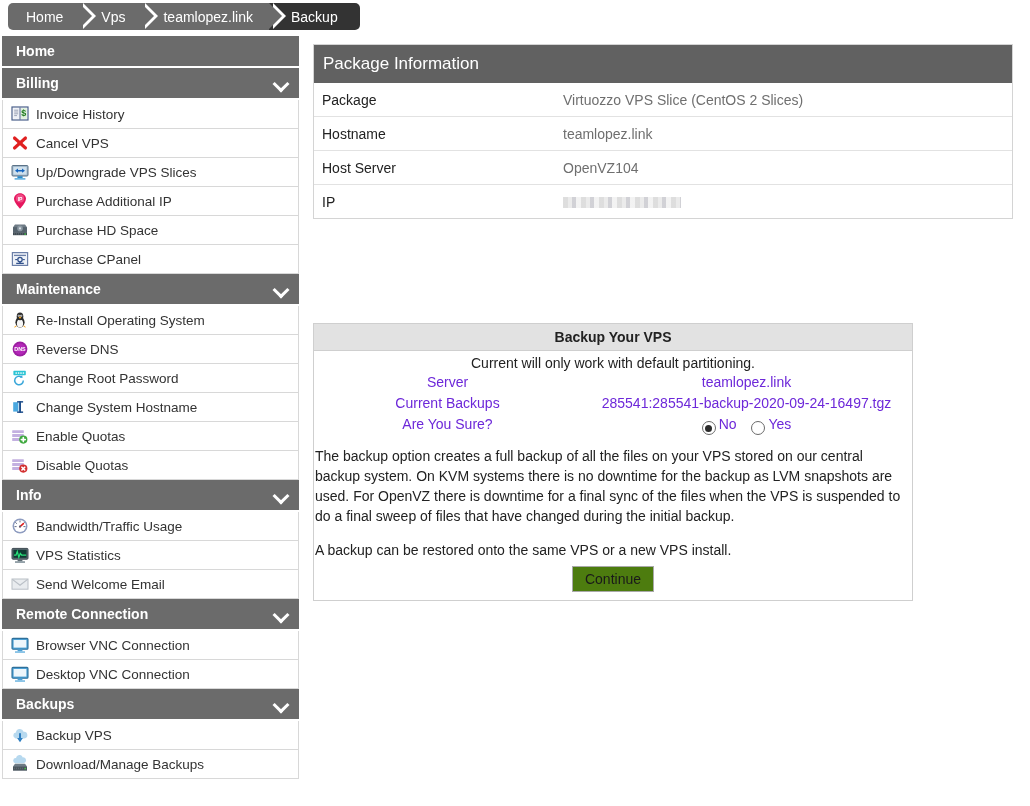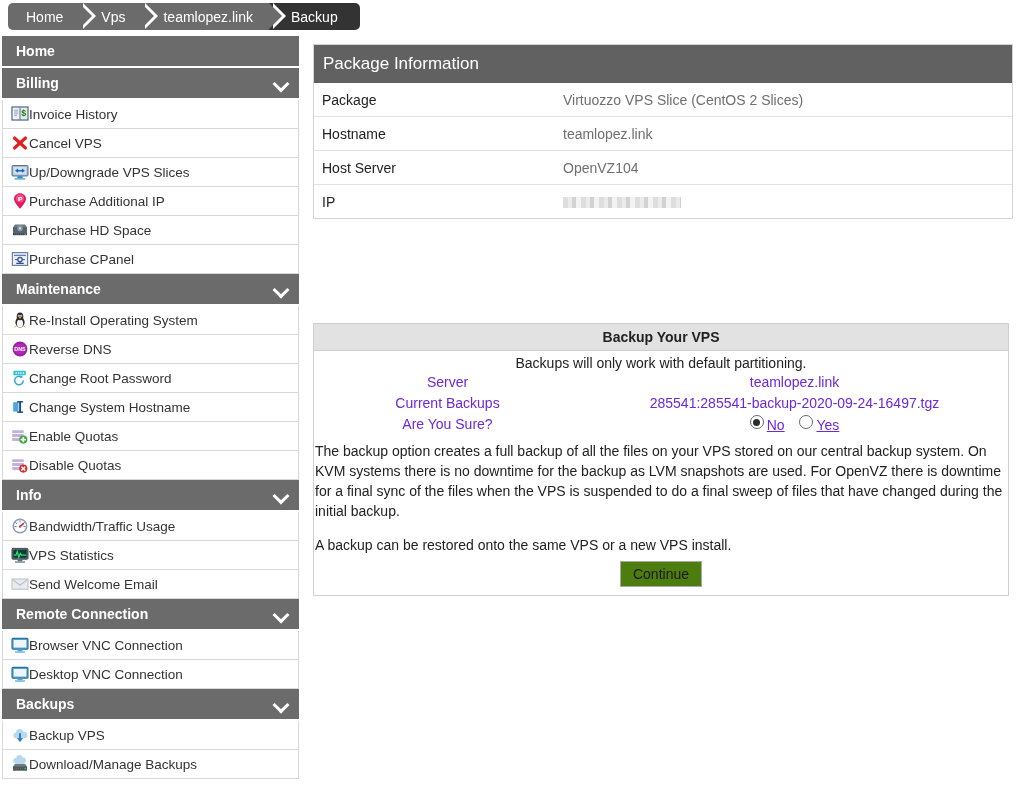--- a/index.html
+++ b/index.html
@@ -119,21 +119,21 @@
     background: #ffffff;
     display: flex;
     align-items: center;
     padding-left: 8px;
     box-sizing: border-box;
     font-size: 13.5px;
     color: #333;
     cursor: pointer;
   }
   .nav-item:first-child { border-top: 1px solid #d8d8d8; }
-  .nav-label { white-space: nowrap; text-align: center; }
+  .nav-label { margin-left: 7px; white-space: nowrap; text-align: center; }
   .ico {
     width: 18px;
     height: 18px;
     flex: 0 0 18px;
     display: block;
   }
 
   
   #pkg-panel {
     position: absolute;
@@ -179,21 +179,21 @@
         #cfcfd4 9px, #cfcfd4 13px,
         #f2f2f2 13px, #f2f2f2 18px);
     opacity: .95;
     vertical-align: middle;
   }
 
   #backup-panel {
     position: absolute;
     left: 313px;
     top: 323px;
-    width: 696px;
+    width: 600px;
     border: 1px solid #cfcfcf;
     box-sizing: border-box;
     background: #ffffff;
   }
   #backup-panel .bk-head {
     background: #e2e2e2;
     text-align: center;
     font-weight: bold;
     font-size: 14px;
     color: #222;
@@ -215,24 +215,23 @@
     color: #6d28d9;
   }
   .bk-fname {
     width: 267px;
     text-align: center;
     flex: 0 0 267px;
   }
   .bk-fval { flex: 1; text-align: center; }
   .radio-wrap {
     display: inline-flex;
-    align-items: flex-start;
+    align-items: flex-end;
     gap: 3px;
     justify-content: center;
-    text-decoration: underline;
   }
   .radio {
     width: 12px;
     height: 12px;
     border: 1px solid #6a6a6a;
     border-radius: 50%;
     display: inline-block;
     position: relative;
     background: #fff;
     vertical-align: middle;
@@ -605,21 +604,21 @@
       <div class="pkg-row">
         <div class="pkg-label">IP</div>
         <div class="pkg-value"><span class="redacted"></span></div>
       </div>
     </div>
 </div>
 
 <div id="backup-panel">
   <div class="bk-head">Backup Your VPS</div>
   <div class="bk-body">
-    <div class="bk-note">Backups will only work with default partitioning.</div>
+    <div class="bk-note">Current will only work with default partitioning.</div>
     <div id="bk-fields">
         <div class="bk-field">
           <div class="bk-fname">Server</div>
           <div class="bk-fval">teamlopez.link</div>
         </div>
         <div class="bk-field">
           <div class="bk-fname">Current Backups</div>
           <div class="bk-fval">285541:285541-backup-2020-09-24-16497.tgz</div>
         </div>
       </div>

